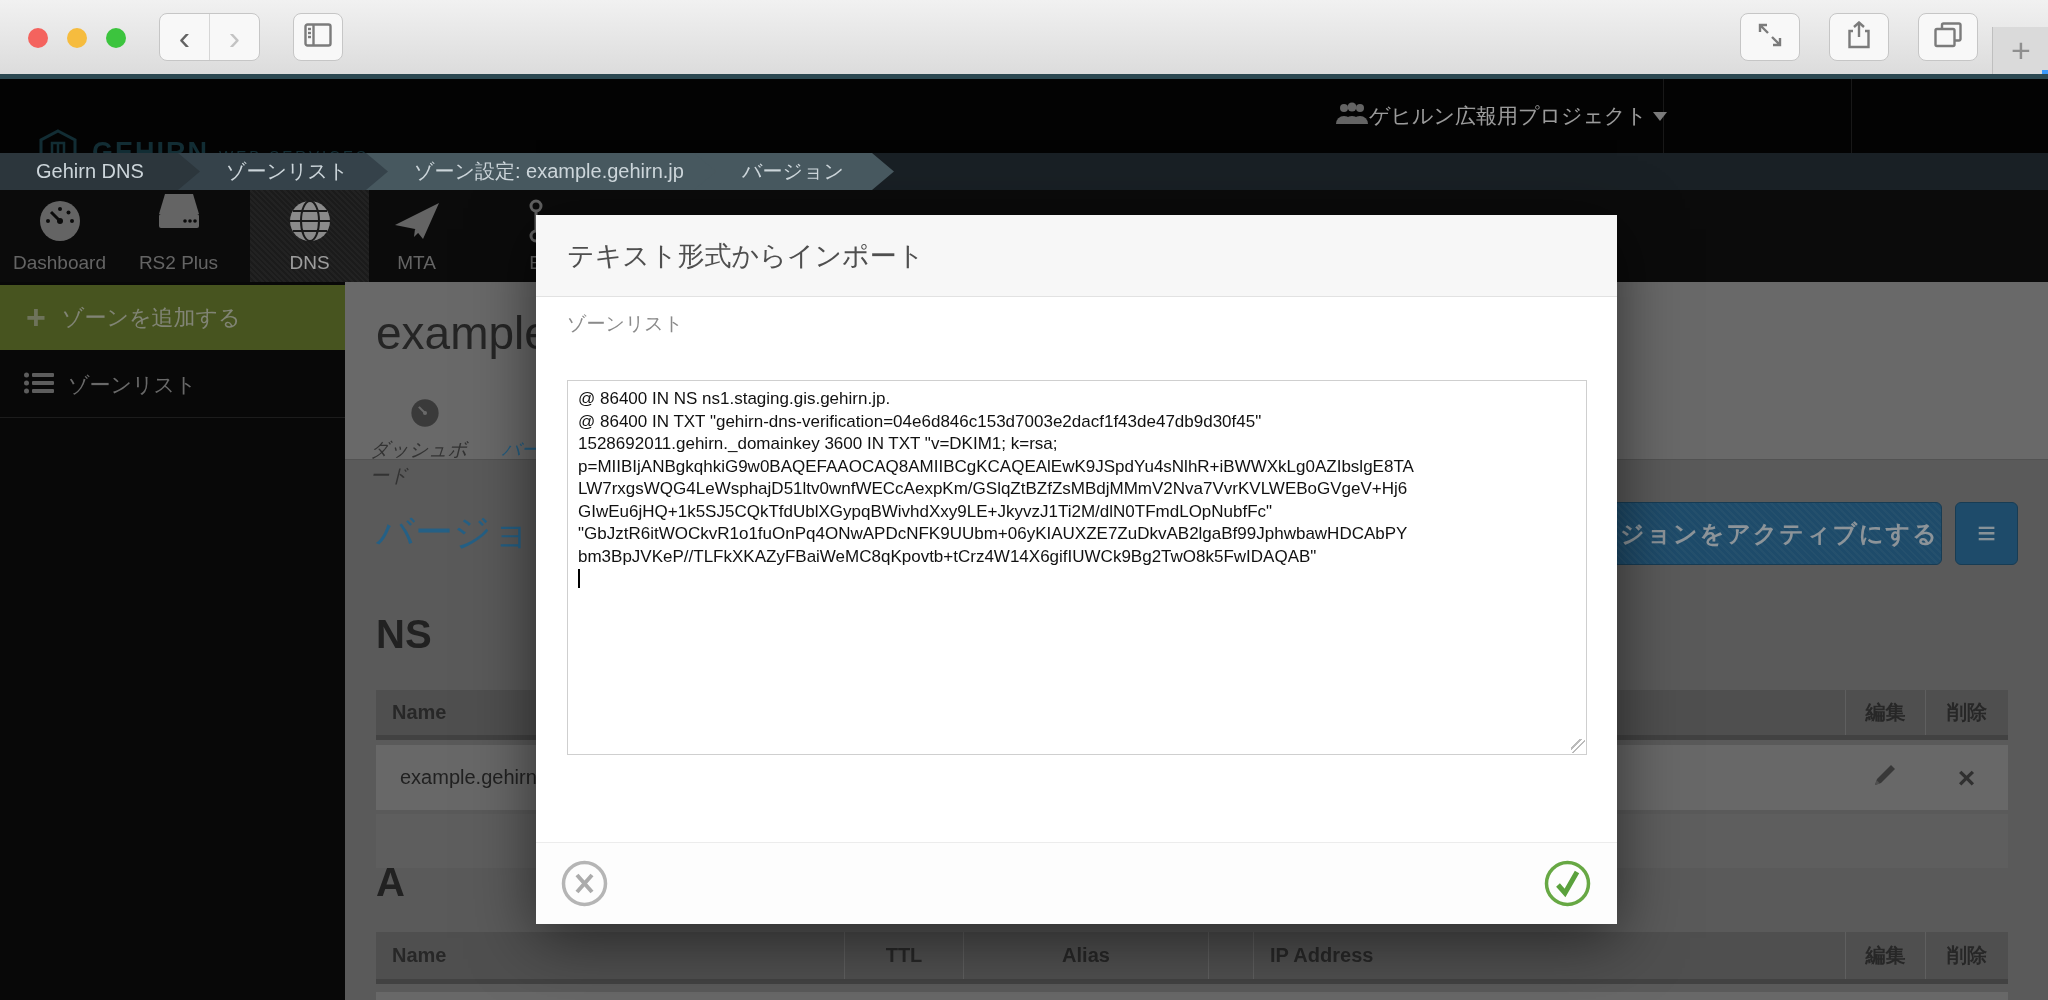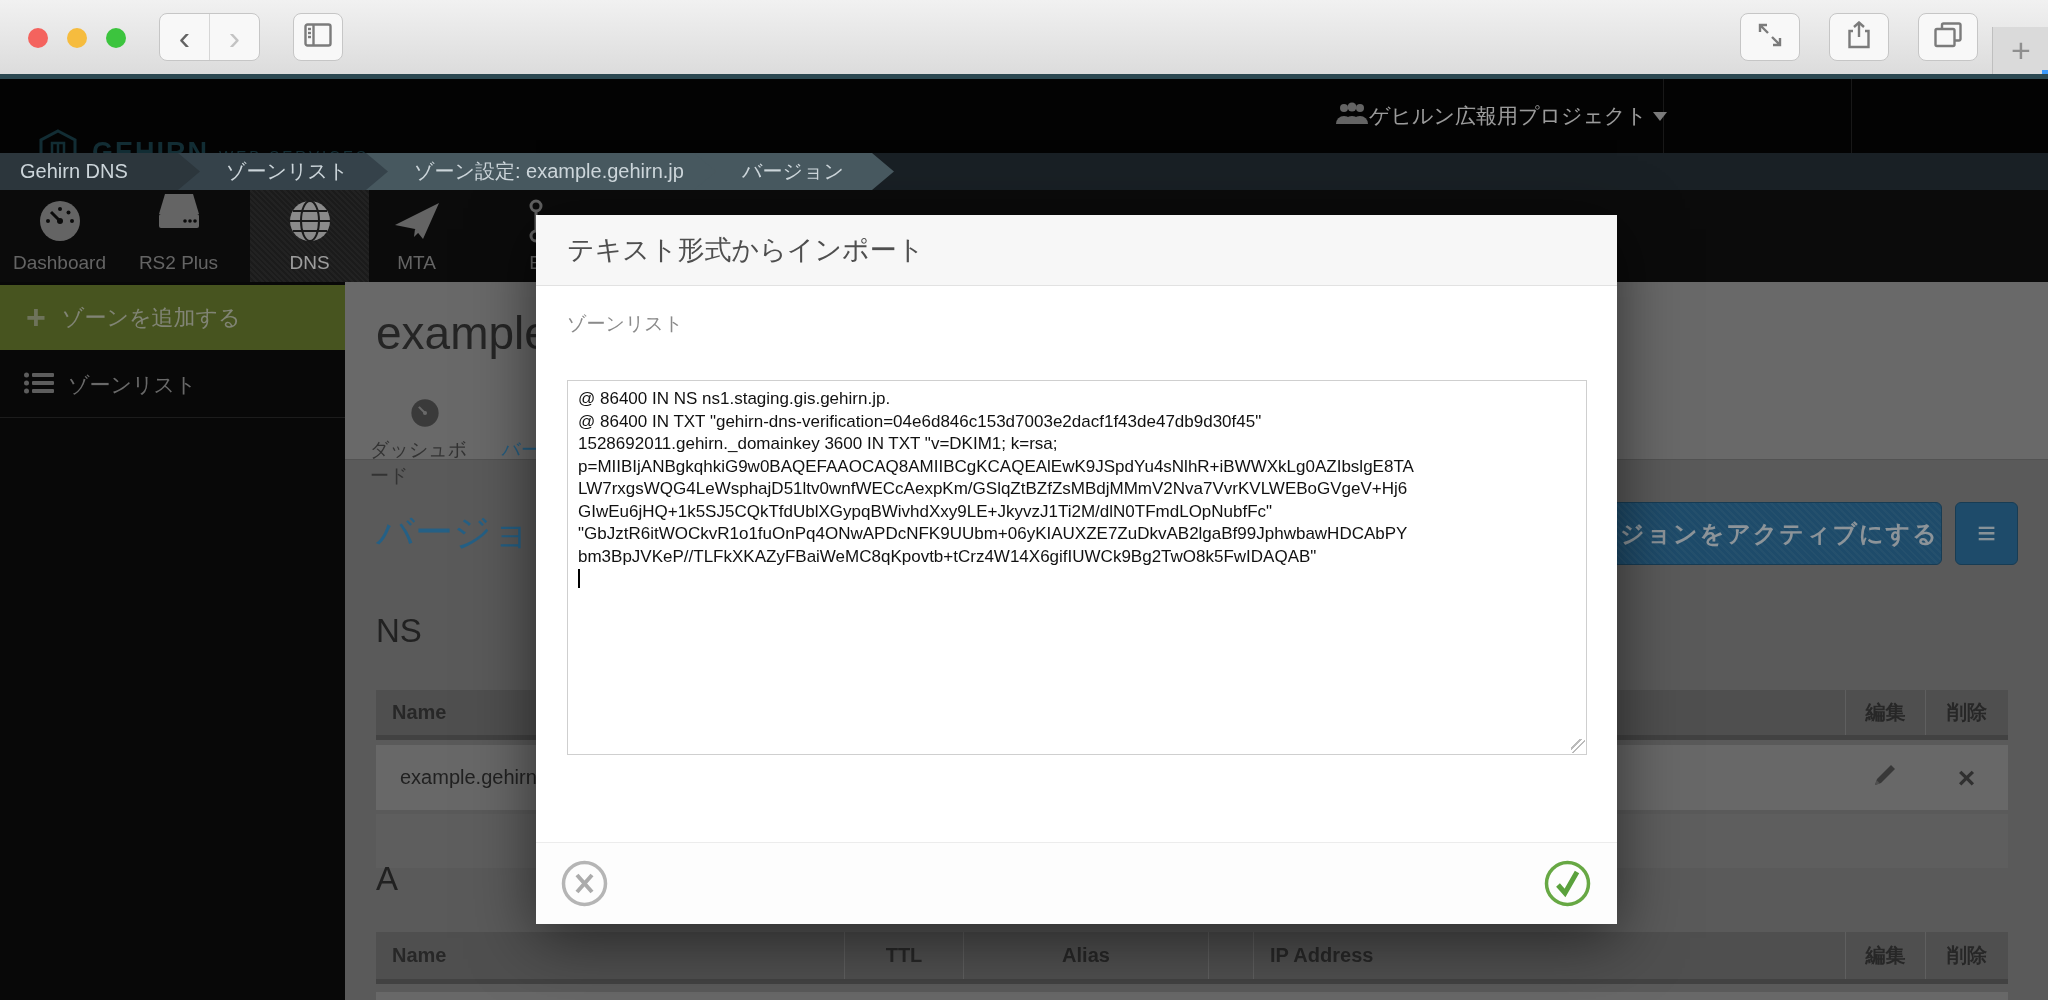--- a/index.html
+++ b/index.html
@@ -69,47 +69,47 @@
   .zonelist{position:absolute;top:71px;left:0;width:345px;height:65px;display:flex;align-items:center;
             color:#a2a2a2;font-size:21px;border-bottom:1px solid #2c2c2c;box-sizing:border-box;}
   .listicon{margin:0 14px 0 24px;fill:#8f8f8f;}
 
   
   .content{position:absolute;top:208px;left:345px;width:1703px;height:718px;background:#8a8a8a;}
   .zoneheadstrip{position:absolute;top:0;left:0;width:100%;height:178px;background:#a2a2a2;
                  border-bottom:1px solid #7f7f7f;box-sizing:border-box;}
   .zonetitle{position:absolute;top:24px;left:31px;font-size:46px;color:#3a3a3a;}
   .tab{position:absolute;display:flex;flex-direction:column;align-items:center;gap:4px;
-       font-size:19px;color:#4f4f4f;}
+       font-size:19px;color:#4f4f4f;font-style:italic;}
   .tab .sicon{fill:#5a5a5a;}
   .tab.activetab{color:#3a8fc4;}
   .versionhead{position:absolute;top:225px;left:31px;font-size:38px;color:#3a94cc;}
   .activatebtn{position:absolute;top:220px;left:1166px;width:431px;height:63px;background:#2e74a3;
                border:1px solid #245c82;border-radius:6px;color:#d9e4ec;font-size:24px;font-weight:bold;
                display:flex;align-items:center;justify-content:center;box-sizing:border-box;letter-spacing:2px;
                background-image:repeating-linear-gradient(45deg,rgba(255,255,255,.05) 0 2px,transparent 2px 5px);}
   .menubtn{position:absolute;top:220px;left:1610px;width:63px;height:63px;background:#2e74a3;
            border:1px solid #245c82;border-radius:6px;color:#cfe0ea;font-size:32px;font-weight:bold;
            display:flex;align-items:center;justify-content:center;box-sizing:border-box;}
-  .sechead{position:absolute;left:31px;font-size:33px;color:#333;}
+  .sechead{position:absolute;left:31px;font-size:40px;color:#333;font-weight:bold;}
   .thead-row,.trow{position:absolute;left:31px;width:1632px;display:flex;box-sizing:border-box;}
   .thead-row{background:#7a7a7a;border-bottom:5px solid #666;}
   .trow{background:#a0a0a0;}
   .cell{display:flex;align-items:center;box-sizing:border-box;padding:0 16px;font-size:20px;color:#333;}
   .cell.hd{font-weight:bold;color:#3c3c3c;}
   .cell.c{justify-content:center;}
   .sep{border-left:1px solid #929292;}
   .rowicon{fill:#565656;}
   .emptyrow{position:absolute;left:31px;width:1632px;background:#919191;}
 
   
   .overlay{position:absolute;top:74px;left:0;width:2048px;height:926px;background:rgba(0,0,0,0.35);}
   .modal{position:absolute;top:215px;left:536px;width:1081px;height:709px;background:#fff;
          box-shadow:0 14px 60px rgba(0,0,0,.55);}
-  .modalhead{position:absolute;top:0;left:0;width:100%;height:71px;background:#f7f7f7;
+  .modalhead{position:absolute;top:0;left:0;width:100%;height:82px;background:#f7f7f7;
              border-bottom:1px solid #e2e2e2;display:flex;align-items:center;box-sizing:border-box;}
   .modaltitle{margin-left:31px;font-size:27px;color:#4f4f4f;}
   .importlabel{position:absolute;top:96px;left:31px;font-size:19px;color:#8a8a8a;}
   .ta{position:absolute;top:165px;left:31px;width:1020px;height:375px;border:1px solid #cfcfcf;
       box-sizing:border-box;padding:7px 10px;font-family:"Liberation Sans",sans-serif;font-size:17px;
       line-height:22.5px;color:#111;white-space:pre-wrap;word-break:break-all;overflow:hidden;}
   .caret{display:inline-block;width:2px;height:19px;background:#000;vertical-align:text-bottom;}
   .resizer{position:absolute;right:1px;bottom:1px;width:14px;height:14px;
            background:linear-gradient(135deg,transparent 0 6px,#bbb 6px 8px,transparent 8px 10px,#bbb 10px 12px,transparent 12px);}
   .modalfoot{position:absolute;bottom:0;left:0;width:100%;height:81px;background:#fdfdfd;
@@ -200,21 +200,21 @@
             </svg>
         </span>
         <span>ゲヒルン広報用プロジェクト</span>
         <span class="chev"></span>
       </div>
 
 
     </div>
 
     <div class="crumbbar">
-      <div class="crumb" style="left:0;width:200px;background:#2c363c;z-index:4;padding-left:20px;">Gehirn DNS</div>
+      <div class="crumb" style="left:0;width:200px;background:#2c363c;z-index:4;padding-left:36px;">Gehirn DNS</div>
       <div class="crumb" style="left:178px;width:210px;background:#35424a;z-index:3;padding-left:48px;">ゾーンリスト</div>
       <div class="crumb hatch" style="left:366px;width:350px;background:#47585f;z-index:2;padding-left:48px;">ゾーン設定: example.gehirn.jp</div>
       <div class="crumb hatch" style="left:694px;width:200px;background:#47585f;z-index:1;padding-left:48px;">バージョン</div>
     </div>
 
     <div class="iconbar">
       <div class="svc" style="left:0;">
         <span>
           <svg class="sicon" width="44" height="44" viewBox="0 0 44 44">
               <circle cx="22" cy="22" r="20"></circle>

